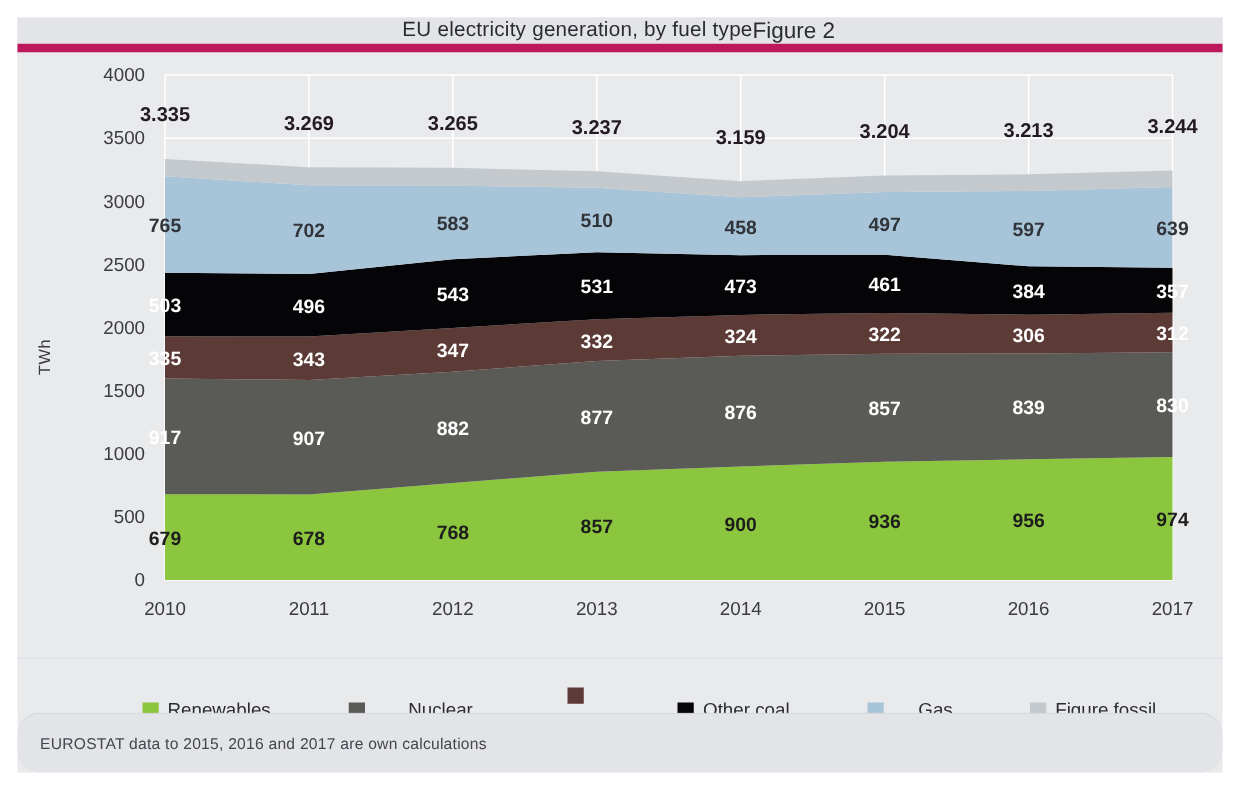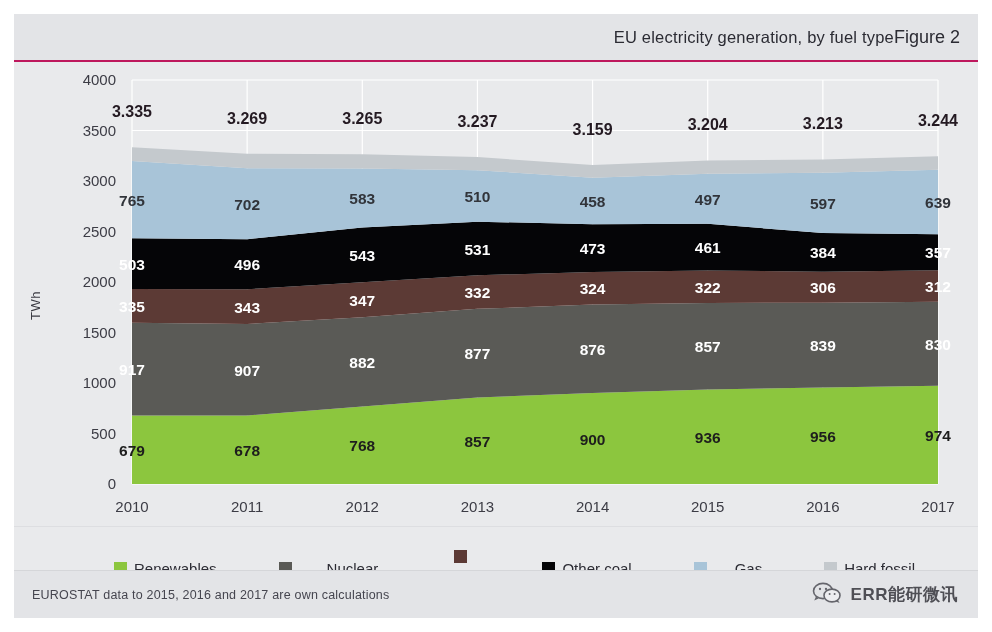--- a/index.html
+++ b/index.html
@@ -19,26 +19,26 @@
     position: relative;
     width: 964px; height: 604px;
     background: #e9eaec;
     display: flex;
     flex-direction: column;
   }
 
   
   #header {
     position: relative;
-    height: 48px;
+    height: 28px;
     background: #e3e4e7;
-    border-bottom: 2px solid #be185d;
-    display: flex;
-    align-items: center;
-    justify-content: flex-end;
+    border-bottom: 7px solid #be185d;
+    display: flex;
+    align-items: center;
+    justify-content: center;
     padding: 0 18px 0 16px;
     flex: none;
   }
   #title {
     font-size: 16.5px;
     color: #2b2b33;
     letter-spacing: .2px;
   }
   #fig-label {
     font-size: 18px;
@@ -99,20 +99,21 @@
   #footer {
     position: relative;
     height: 48px;
     background: #e3e4e7;
     border-top: 1px solid #d5d6d9;
     display: flex;
     align-items: center;
     justify-content: space-between;
     padding: 0 20px 0 18px;
     flex: none;
+    border-radius: 18px;
   }
   #source-note {
     font-size: 12.5px;
     color: #45454f;
     letter-spacing: .2px;
   }
   #watermark {
     display: flex;
     align-items: center;
     gap: 9px;
@@ -249,37 +250,22 @@
         <div class="legend-item" style="margin-left: 60px;">
           <span class="legend-swatch" style="background: rgb(5, 5, 7);"></span>
           <span>Other coal</span>
         </div>
         <div class="legend-item" style="margin-left: 62px; gap: 28px;">
           <span class="legend-swatch" style="background: rgb(168, 196, 216);"></span>
           <span>Gas</span>
         </div>
         <div class="legend-item" style="margin-left: 62px;">
           <span class="legend-swatch" style="background: rgb(196, 201, 205);"></span>
-          <span>Hard fossil</span>
+          <span>Figure fossil</span>
         </div>
       </div>
 
     <div id="footer">
       <div id="source-note">EUROSTAT data to 2015, 2016 and 2017 are own calculations</div>
-      <div id="watermark">
-        <span>
-          <svg width="30" height="24" viewBox="0 0 30 24">
-            <ellipse cx="11" cy="10" rx="9.5" ry="7.6" fill="none" stroke="#4a4a52" stroke-width="1.6"></ellipse>
-            <path d="M4 15.5 L2.2 19.5 L6.6 17.4 Z" fill="#4a4a52"></path>
-            <circle cx="8" cy="8" r="1.15" fill="#4a4a52"></circle>
-            <circle cx="14" cy="8" r="1.15" fill="#4a4a52"></circle>
-            <ellipse cx="20" cy="14.5" rx="8" ry="6.4" fill="#f0f0f2" stroke="#4a4a52" stroke-width="1.6"></ellipse>
-            <path d="M25.5 18.6 L27.6 22 L23.8 20.4 Z" fill="#4a4a52"></path>
-            <circle cx="17.6" cy="13" r="1" fill="#4a4a52"></circle>
-            <circle cx="22.6" cy="13" r="1" fill="#4a4a52"></circle>
-          </svg>
-        </span>
-        <span id="wm-text">ERR能研微讯</span>
-      </div>
     </div>
 
   </div>
 </div>
 
 </body></html>

